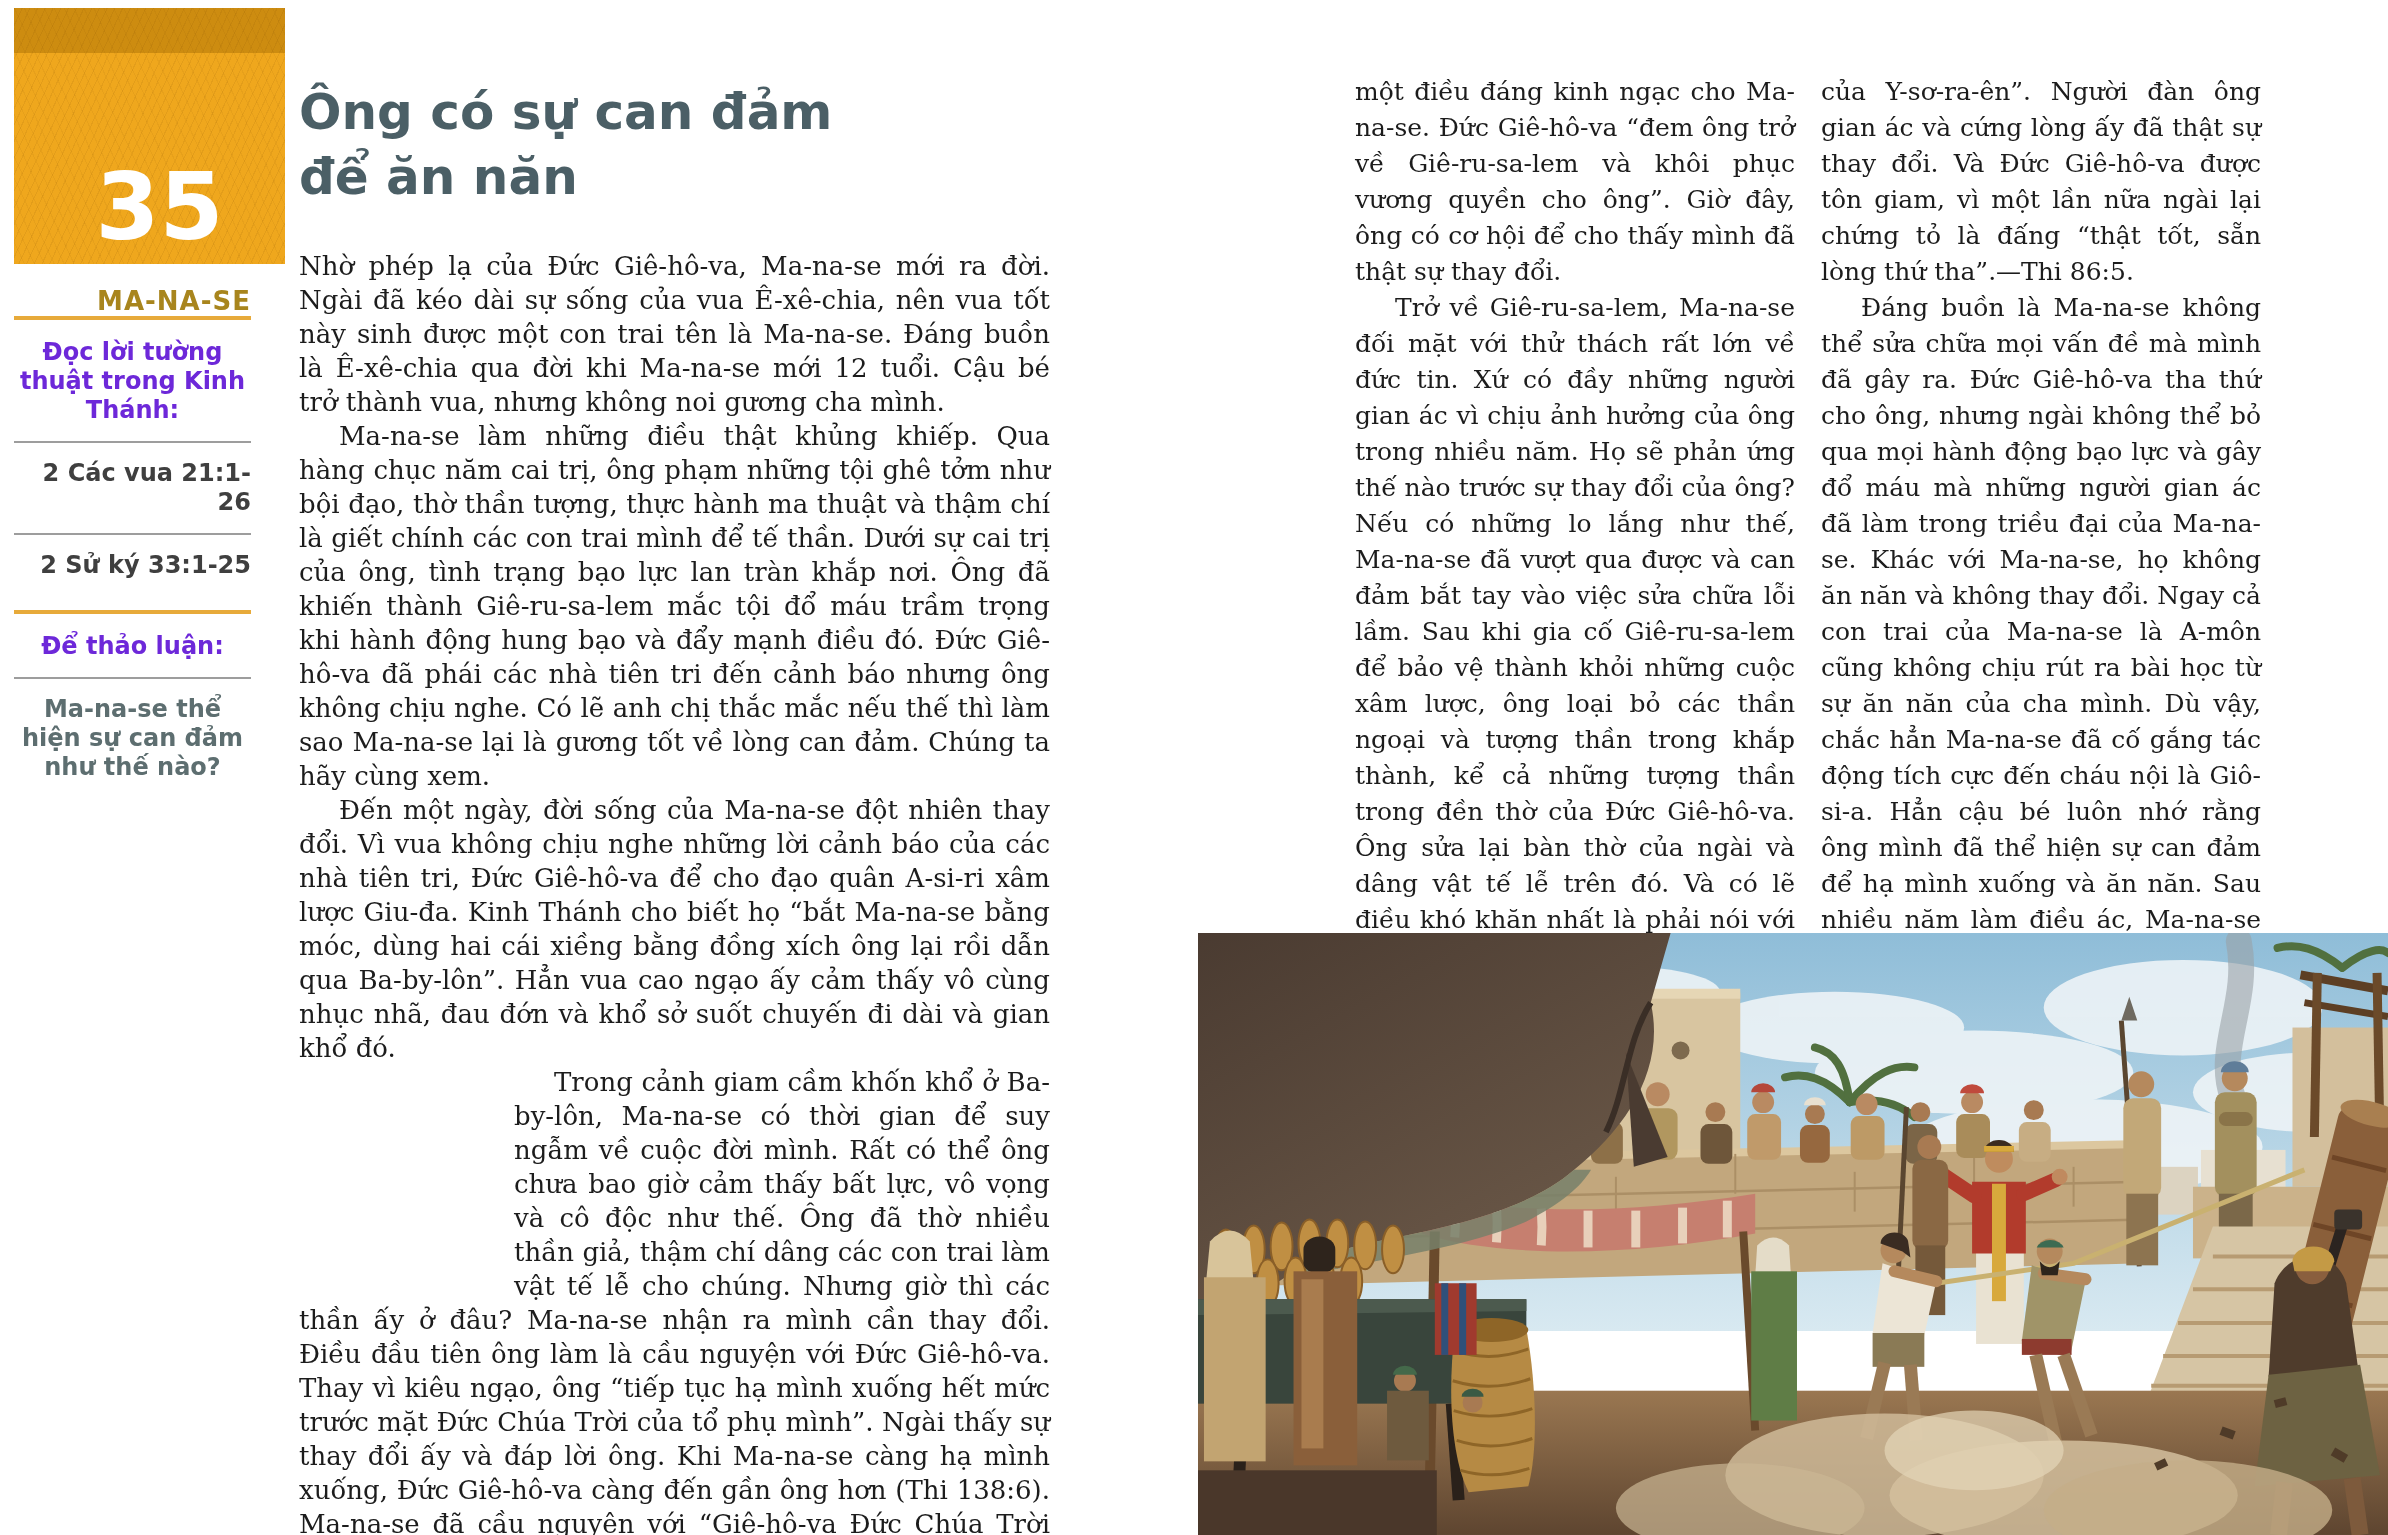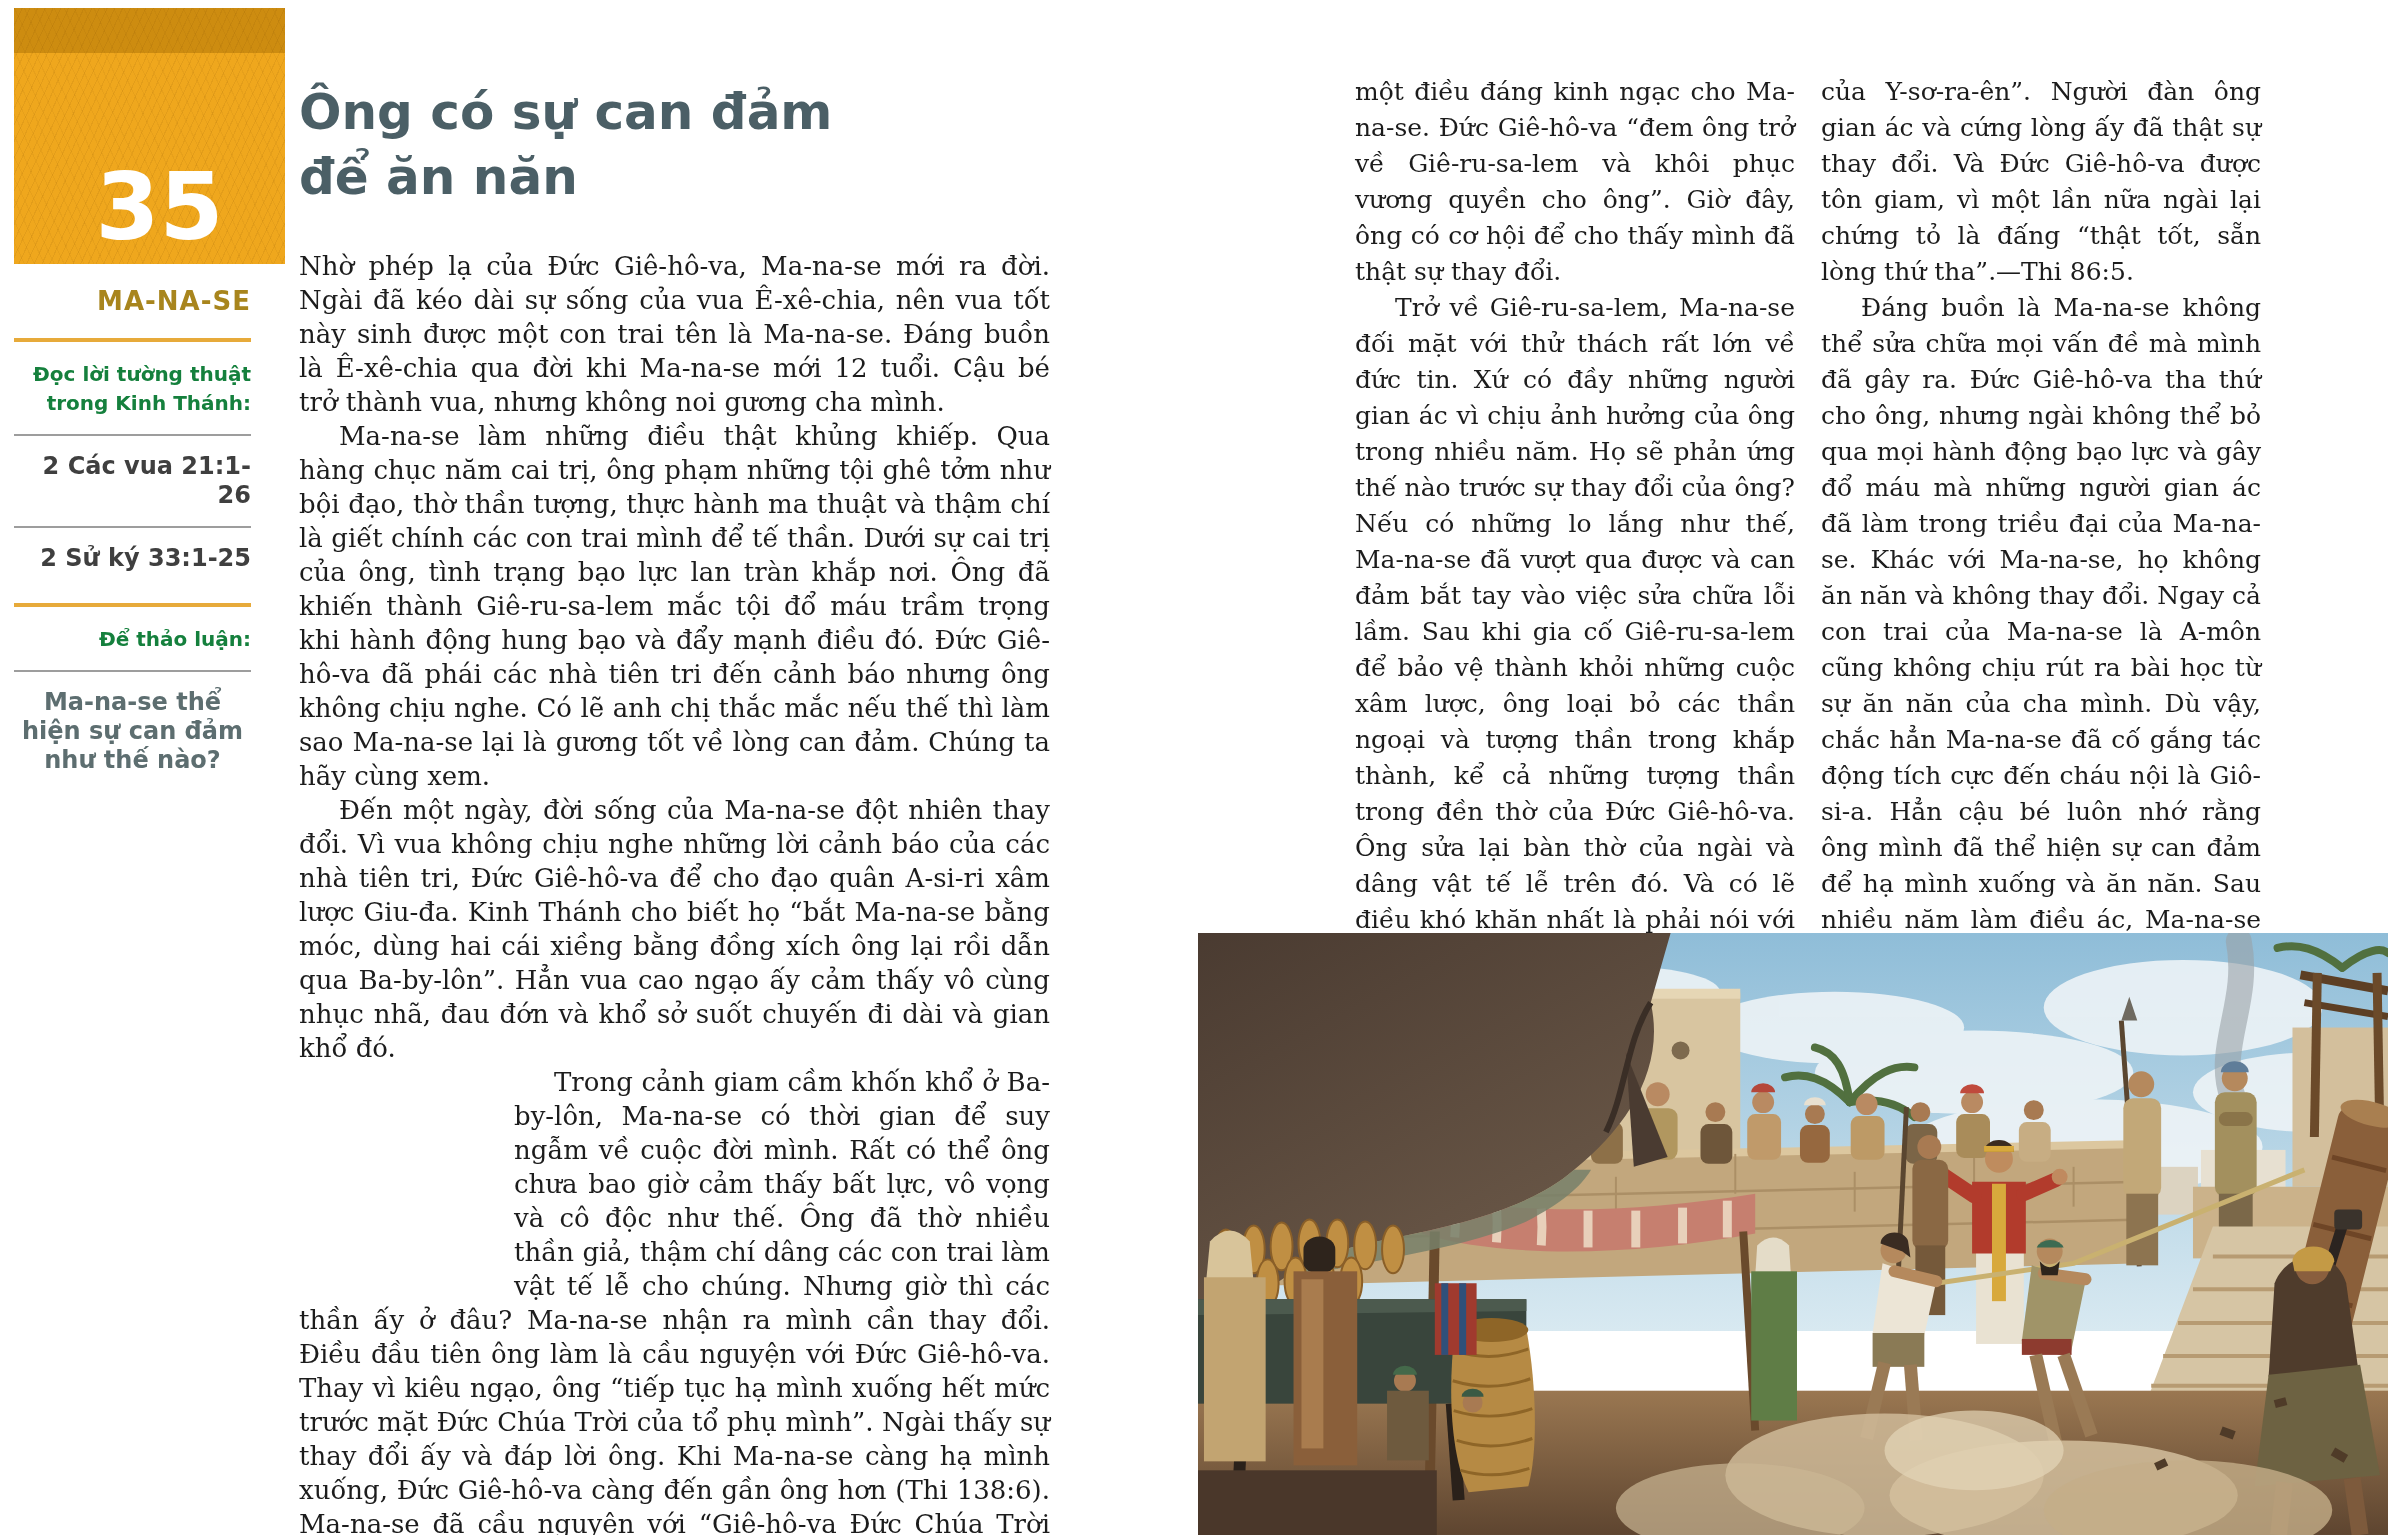--- a/index.html
+++ b/index.html
@@ -22,24 +22,24 @@
       repeating-linear-gradient(115deg, rgba(120,70,0,0.10) 0 1px, transparent 1px 7px),
       repeating-linear-gradient(65deg, rgba(120,70,0,0.07) 0 1px, transparent 1px 9px);
   }
   .lesson-number {
     position:absolute; left:20px; right:0; bottom:10px; text-align:center;
     font-weight:bold; font-size:92px; color:#ffffff; line-height:1;
   }
 
   
   .sidebar { position:absolute; left:14px; top:286px; width:237px; text-align:right; }
-  .sidebar-name { color:#a8851d; font-weight:bold; font-size:26px; letter-spacing:1px; margin-bottom:22px; }
+  .sidebar-name { color:#a8851d; font-weight:bold; font-size:26px; letter-spacing:1px; }
   .rule-gold { border:none; border-top:4px solid #e7aa3a; margin:0 0 18px 0; }
   .rule-thin { border:none; border-top:2px solid #9d9d9d; margin:16px 0; }
-  .sidebar-label { color:#15803d; font-weight:bold; font-size:20px; line-height:29px; }
+  .sidebar-label { color:#6d28d9; font-weight:bold; font-size:24px; line-height:29px;text-align:center; }
   .sidebar-reading { color:#3f3f3f; font-weight:bold; font-size:24px; line-height:29px; }
   .sidebar-gap { height:30px; }
   .sidebar-question { color:#5d6e70; font-weight:bold; font-size:24px; line-height:29px;text-align:center; }
 
   
   .article-title {
     position:absolute; left:299px; top:80px;
     font-weight:bold; font-size:50px; line-height:65px; color:#4b5f66;
   }
   .bodycol { position:absolute; color:#1c1c1c; font-family:"DejaVu Serif", serif; }

